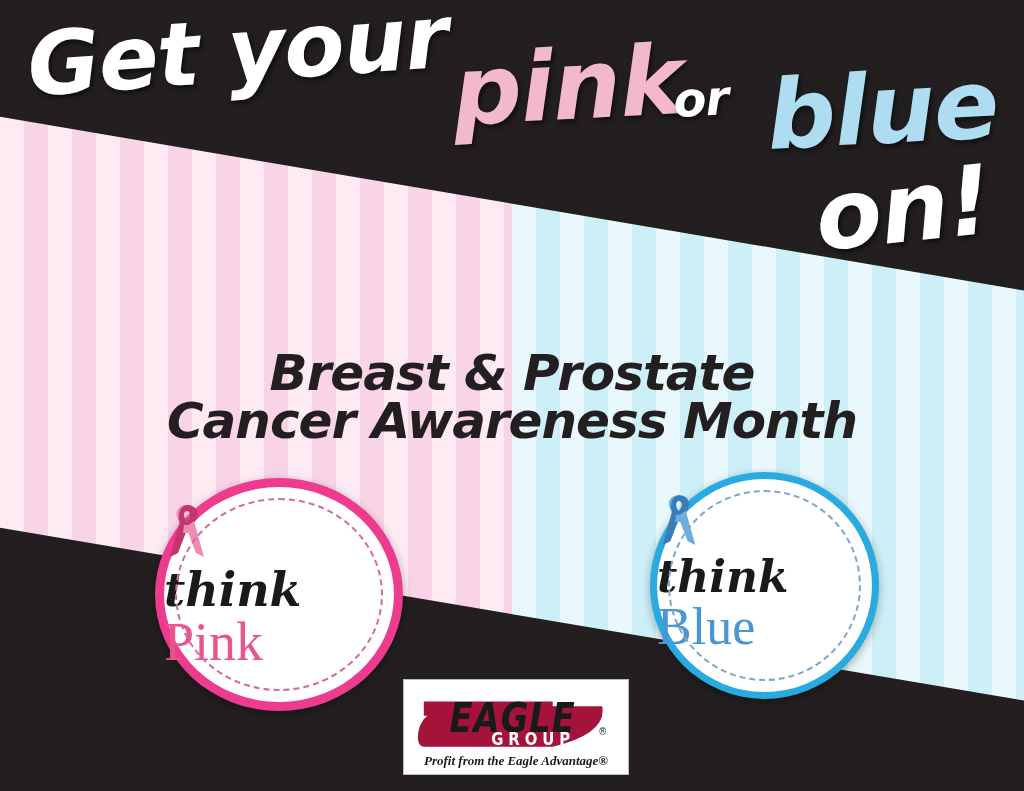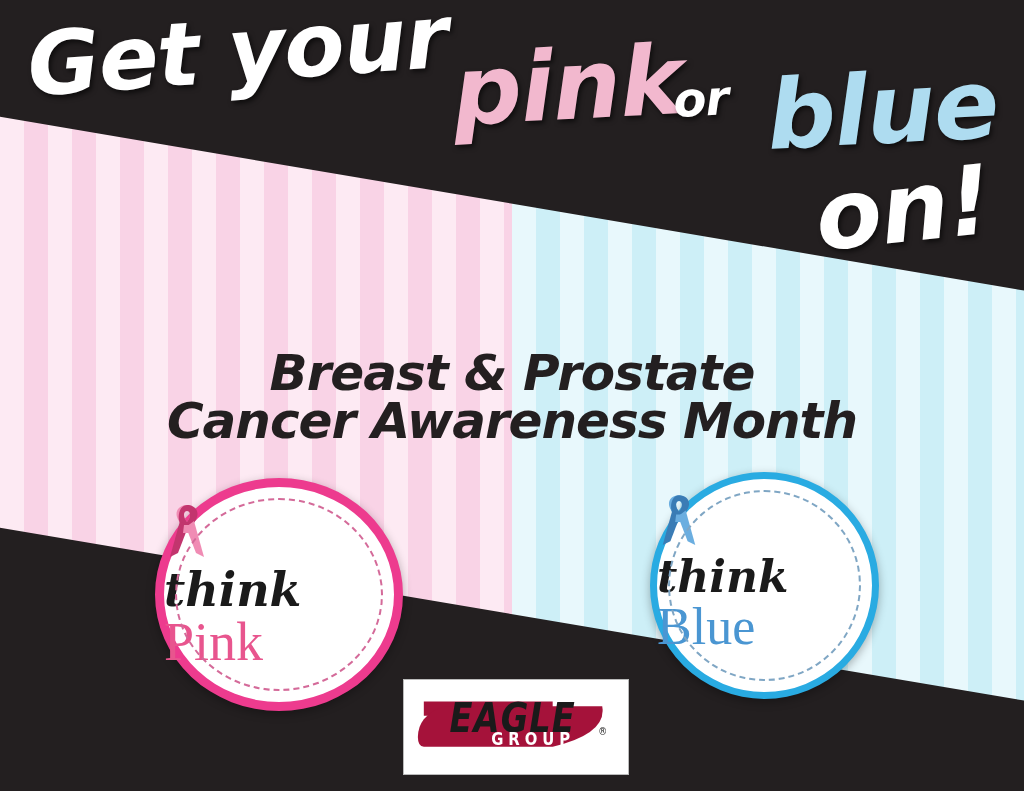--- a/index.html
+++ b/index.html
@@ -205,15 +205,16 @@
 
       <path d="M20 18 L150 18 L150 30 L20 30 Z" fill="#A5123A"></path>
       <path d="M20 33 L150 33 L150 45 L20 45 Z" fill="#A5123A"></path>
       <path d="M14 48 Q14 30 40 22 L200 22 Q205 45 150 56 L20 56 Q14 56 14 48 Z" fill="#A5123A"></path>
 
       <text x="46" y="44" font-family="DejaVu Sans, sans-serif" font-size="34" font-weight="bold" font-style="italic" fill="#1A1A1A" letter-spacing="1">EAGLE</text>
       <text x="196" y="46" font-family="DejaVu Sans, sans-serif" font-size="9" fill="#1A1A1A">®</text>
 
       <text x="88" y="55" font-family="DejaVu Sans, sans-serif" font-size="15" font-weight="bold" fill="#FFFFFF" letter-spacing="5">GROUP</text>
     </svg>
+    <div class="tagline">Profit from the Eagle Advantage®</div>
   </div>
 
 </div>
 
 </body></html>

